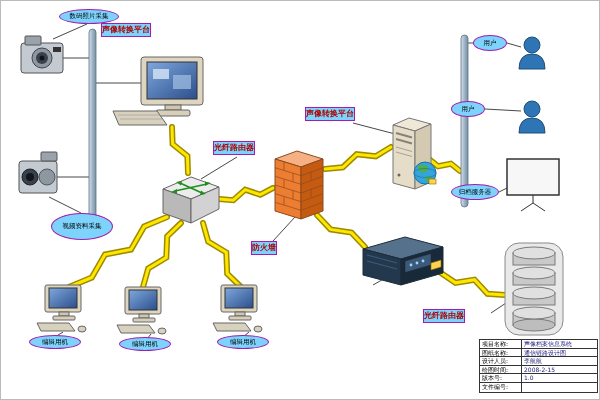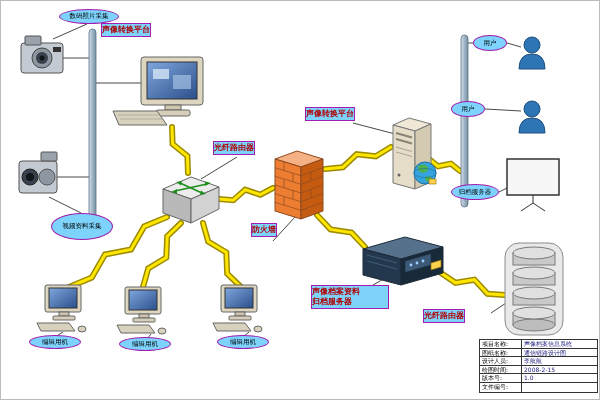--- a/index.html
+++ b/index.html
@@ -233,29 +233,25 @@
   <circle cx="13" cy="8" r="8" fill="#2e75b6" stroke="#1f4e79"></circle>
   <path d="M0,32 Q0,17 13,17 Q26,17 26,32 Z" fill="#2e75b6" stroke="#1f4e79"></path>
 </g>
       </g>
   </svg>
 
   <div class="lbl ell" style="left:58px;top:8px;width:60px;height:15px">数码照片采集</div>
   <div class="lbl box" style="left:100px;top:22px">声像转换平台</div>
   <div class="lbl ell" style="left:50px;top:212px;width:62px;height:27px">视频资料采集</div>
   <div class="lbl box" style="left:212px;top:140px">光纤路由器</div>
-  <div class="lbl box" style="left:250px;top:222px">防火墙</div>
+  <div class="lbl box" style="left:250px;top:240px">防火墙</div>
   <div class="lbl box" style="left:304px;top:106px">声像转换平台</div>
   <div class="lbl ell" style="left:472px;top:34px;width:34px;height:16px">用户</div>
   <div class="lbl ell" style="left:450px;top:100px;width:34px;height:16px">用户</div>
   <div class="lbl ell" style="left:450px;top:183px;width:48px;height:16px">归档服务器</div>
-  <div class="lbl box two" style="left:310px;top:284px;width:78px">
-    <div>声像档案资料</div>
-    <div>归档服务器</div>
-  </div>
   <div class="lbl box" style="left:422px;top:308px">光纤路由器</div>
   <div class="lbl ell" style="left:28px;top:334px;width:52px;height:14px">编辑用机</div>
   <div class="lbl ell" style="left:118px;top:336px;width:52px;height:14px">编辑用机</div>
   <div class="lbl ell" style="left:216px;top:334px;width:52px;height:14px">编辑用机</div>
 
   <div class="titleblock">
     <div class="tb-row">
       <div class="tb-l">项目名称:</div>
       <div class="tb-v">声像档案信息系统</div>
     </div>

